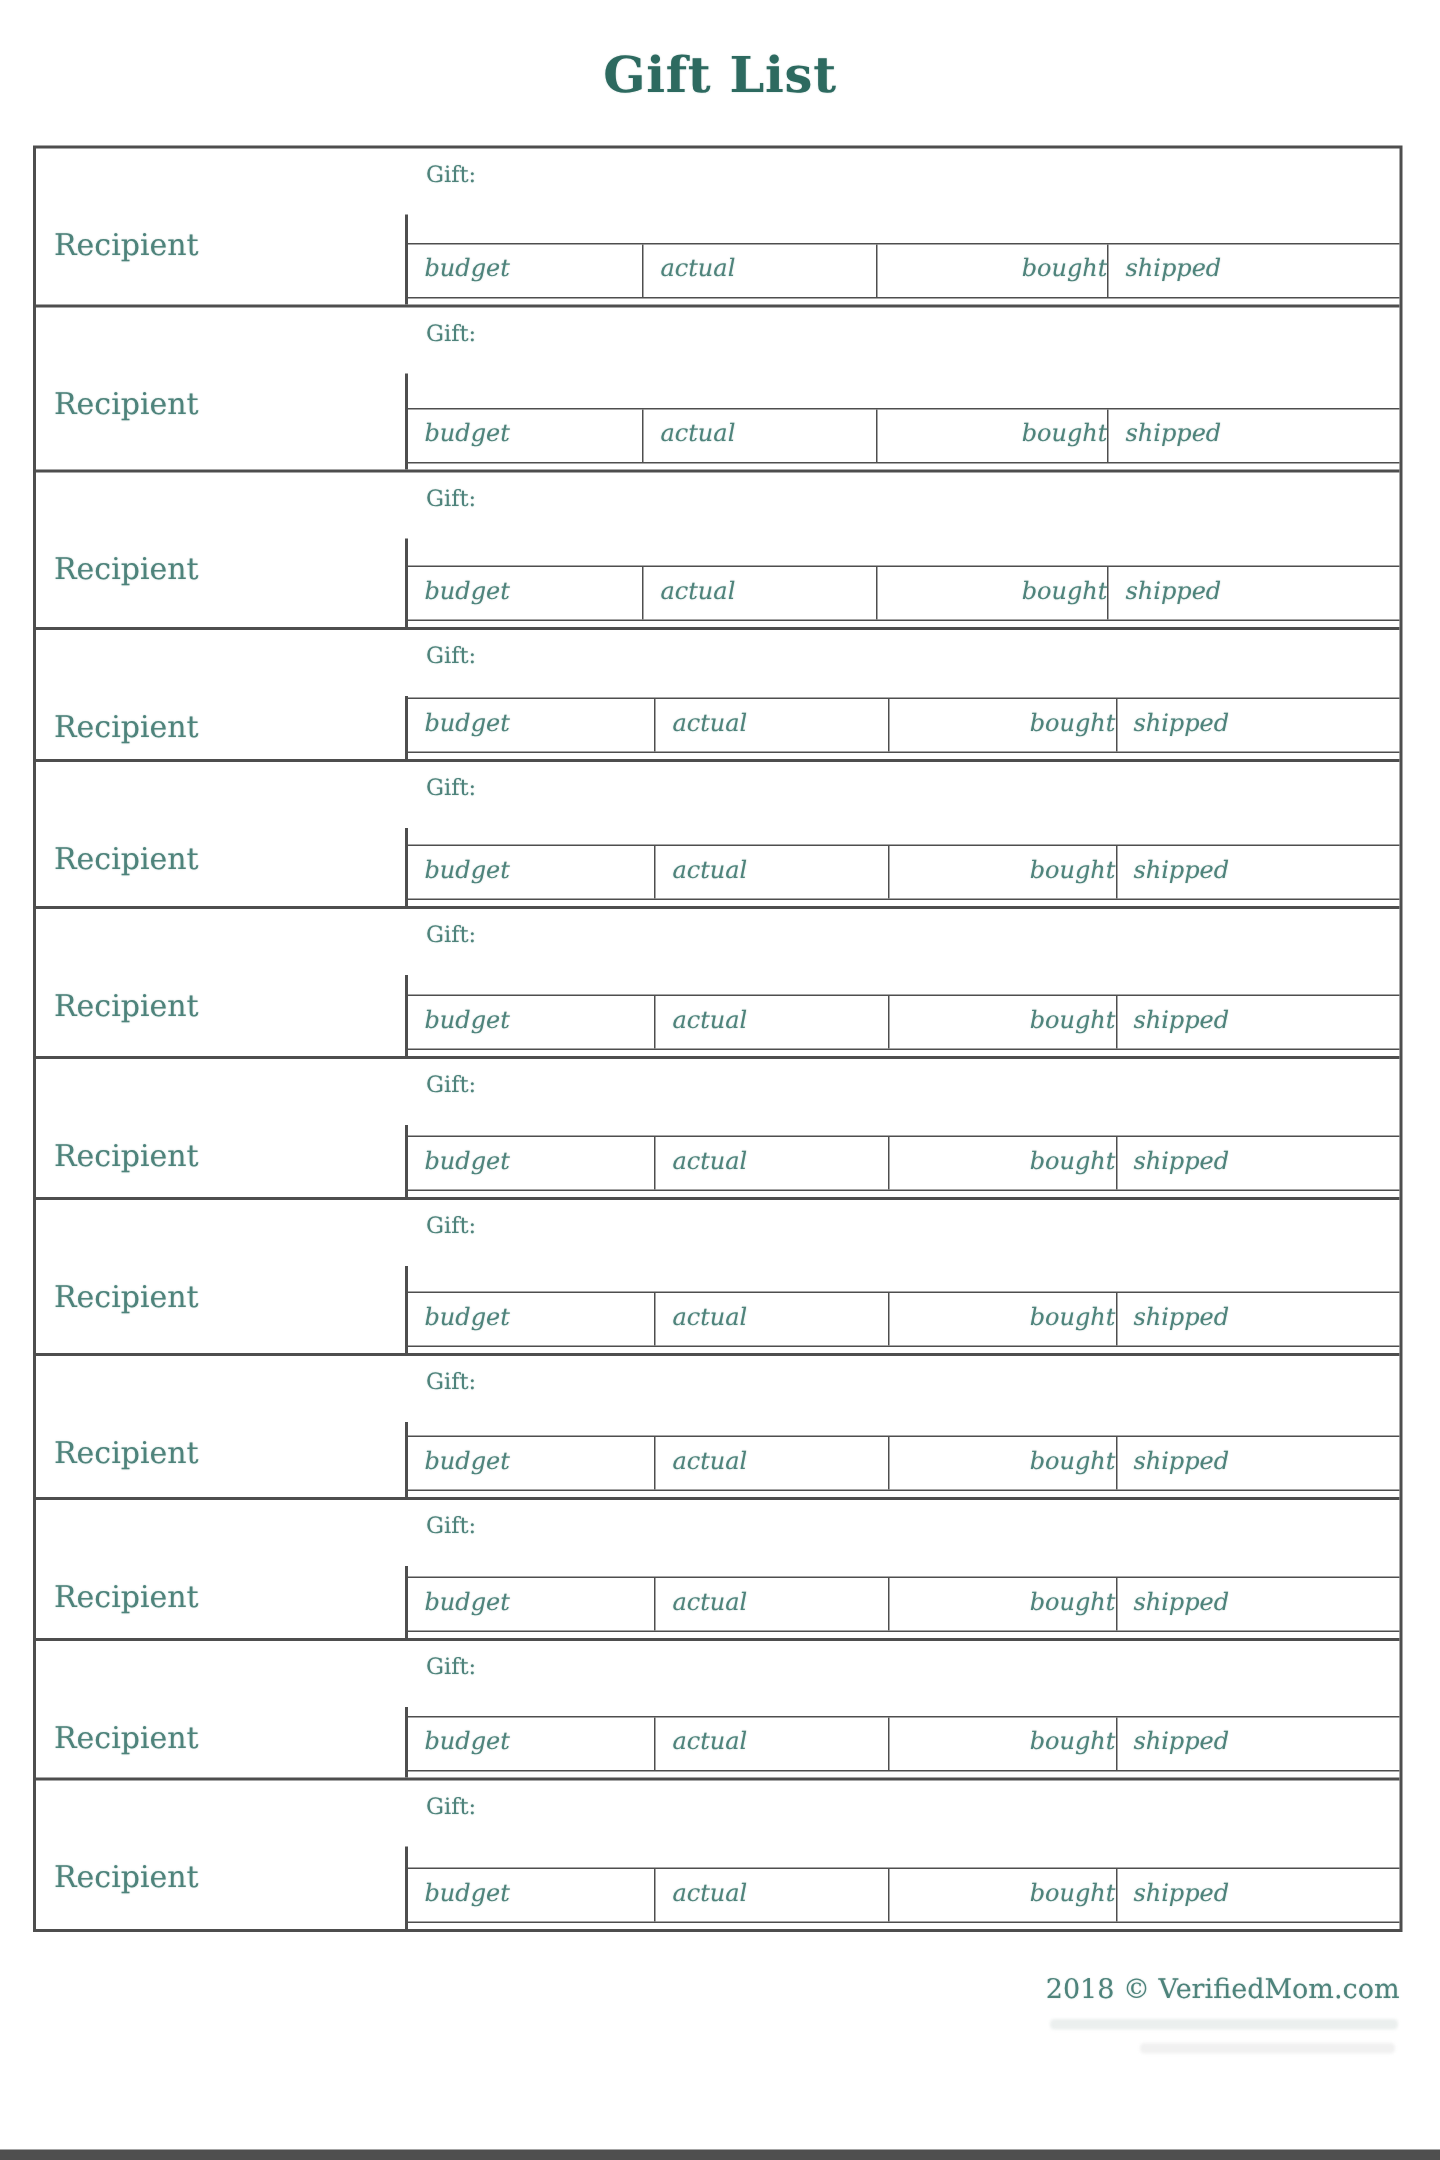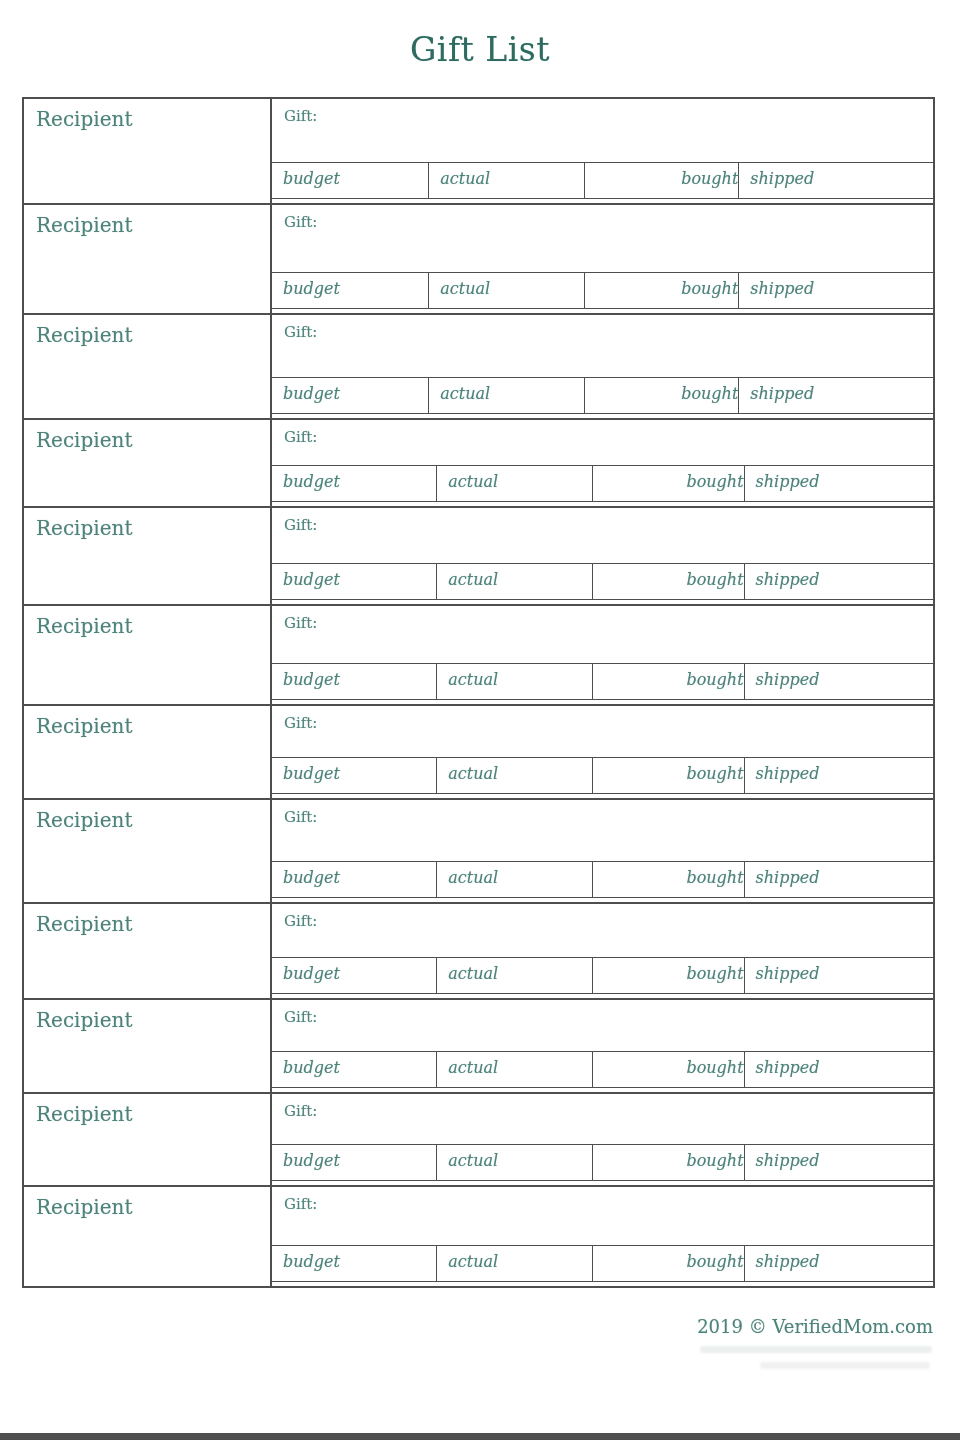--- a/index.html
+++ b/index.html
@@ -10,21 +10,21 @@
     --paper:#ffffff;
   }
   *{box-sizing:border-box;margin:0;padding:0;}
   html,body{width:960px;height:1440px;background:var(--paper);
     font-family:"DejaVu Serif","Liberation Serif",serif;overflow:hidden;position:relative;}
 
   .page{position:absolute;inset:0;background:var(--paper);}
 
   .title{
     position:absolute;top:30px;left:0;width:960px;
-    text-align:center;font-size:33px;font-weight:400;letter-spacing:.5px;
+    text-align:center;font-size:33px;font-weight:700;letter-spacing:.5px;
     color:var(--title);text-shadow:0 0 1px rgba(45,106,96,.35);
   }
 
   .gift-table{
     position:absolute;top:97px;left:22px;width:913px;
     border:2px solid var(--border);
     background:var(--paper);
   }
   .row{display:flex;width:100%;}
   .row + .row{border-top:2px solid var(--border);}
@@ -39,20 +39,21 @@
   .row:nth-of-type(8){height:104px;}
   .row:nth-of-type(9){height:96px;}
   .row:nth-of-type(10){height:94px;}
   .row:nth-of-type(11){height:93px;}
   .row:nth-of-type(12){height:101px;}
 
   .recipient-cell{
     width:248px;flex:0 0 248px;
     border-right:2px solid var(--border);
     padding:8px 10px 0 12px;
+    margin-top:44px;
   }
   .recipient-label{
     font-size:20px;color:var(--accent);
     text-shadow:0 0 1px rgba(78,131,123,.45);
   }
   .right-region{flex:1;display:flex;flex-direction:column;padding-bottom:4px;}
   .gift-cell{flex:1;padding:7px 0 0 12px;}
   .gift-label{font-size:15px;color:var(--accent);text-shadow:0 0 1px rgba(78,131,123,.4);}
   .subrow{
     height:37px;display:flex;
@@ -389,18 +390,18 @@
             <span class="sub-label">bought</span>
           </div>
           <div class="sub-cell">
             <span class="sub-label">shipped</span>
           </div>
         </div>
       </div>
     </div>
   </div>
 
-  <div class="footer-credit">2019 © VerifiedMom.com</div>
+  <div class="footer-credit">2018 © VerifiedMom.com</div>
   <div class="footer-ghost ghost-1"></div>
   <div class="footer-ghost ghost-2"></div>
 
   <div class="bottom-bar"></div>
 </div>
 
 </body></html>

